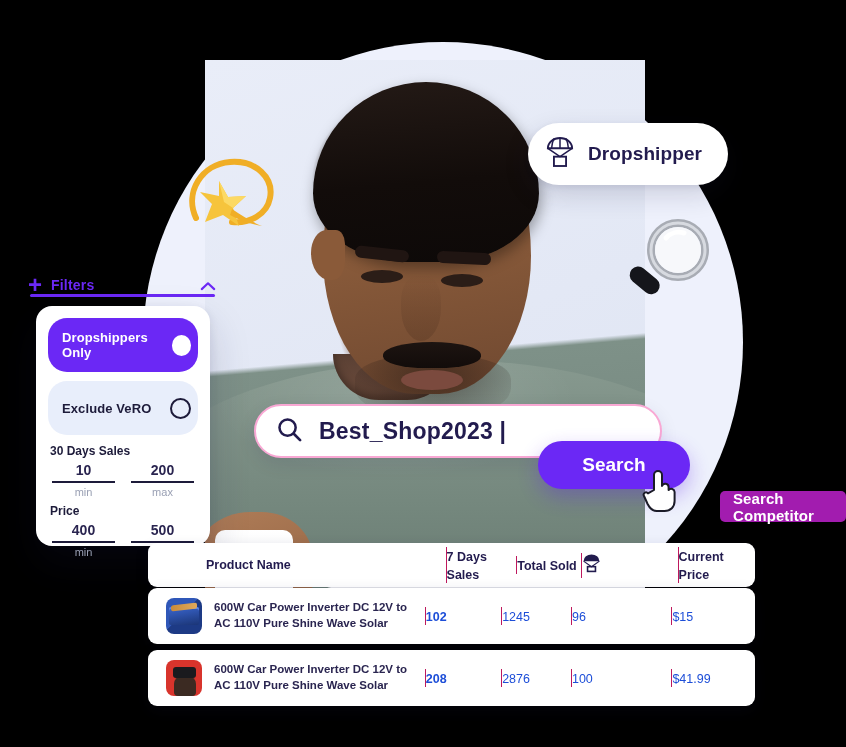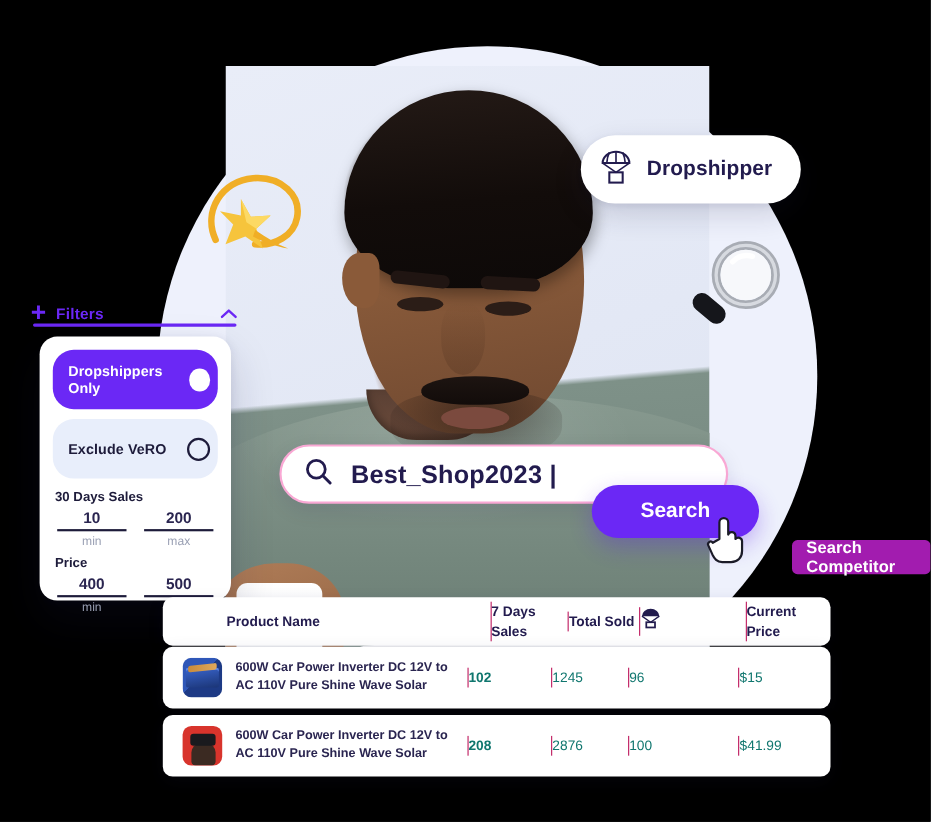--- a/index.html
+++ b/index.html
@@ -228,21 +228,21 @@
   .thumb.binoc { background:#d8342c; position:relative; }
   .thumb.binoc::before{
     content:"";position:absolute;left:8px;top:16px;width:22px;height:20px;
     background:#3b2a22;border-radius:8px 8px 4px 4px;
   }
   .thumb.binoc::after{
     content:"";position:absolute;left:7px;top:7px;width:23px;height:11px;
     background:#1a1a1e;border-radius:3px;
   }
   .pname { font-size:11.5px; font-weight:600; color:#2a2550; line-height:1.35; }
-  .cellv { font-size:12.5px; color:#0f766e; }
+  .cellv { font-size:12.5px; color:#1d4ed8; }
   .cellv.bold { font-weight:700; }
 </style>
 </head>
 <body>
 
 <div id="stage">
 
   <div class="blob"></div>
 
   <div class="photo-wrap">

